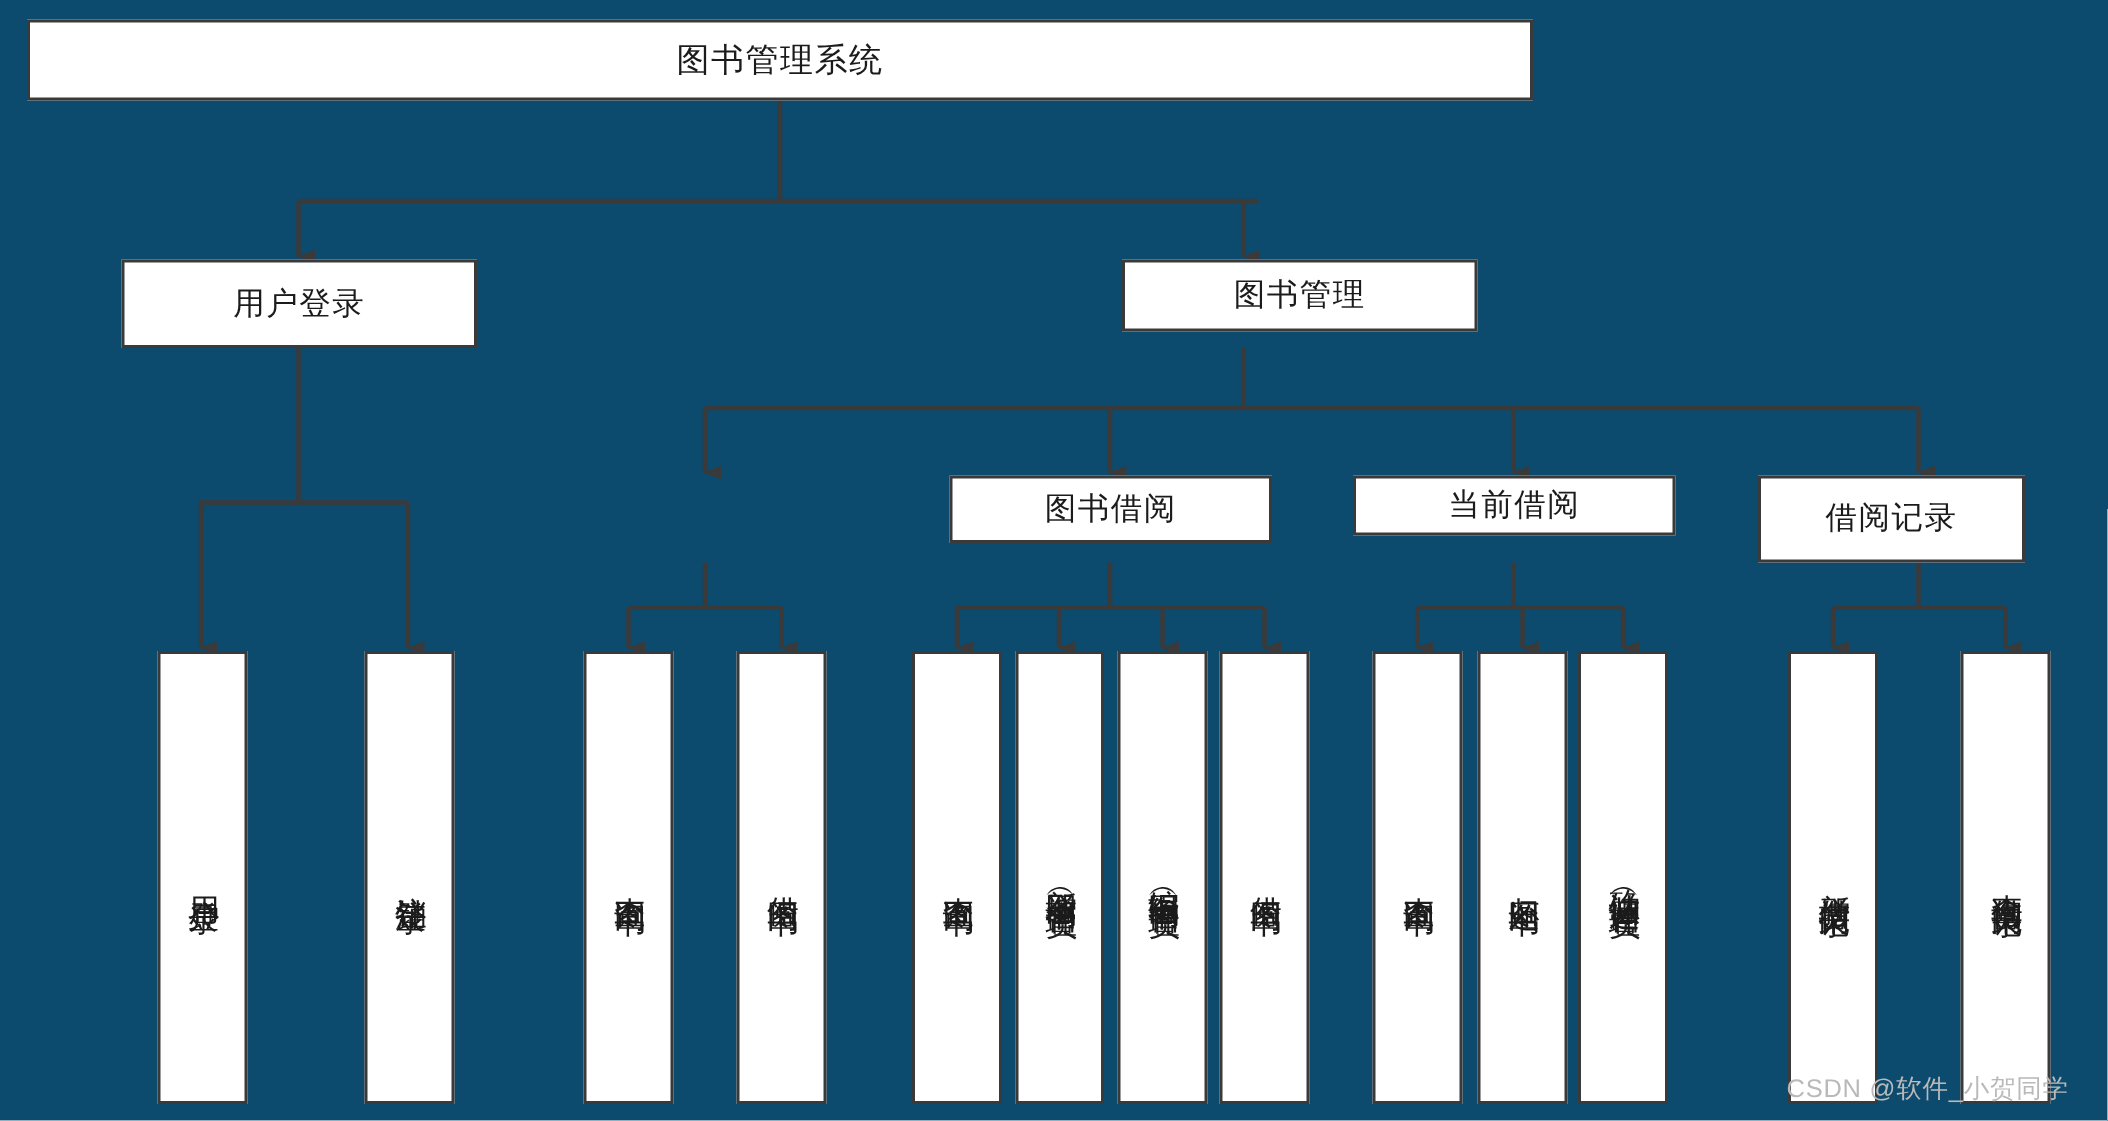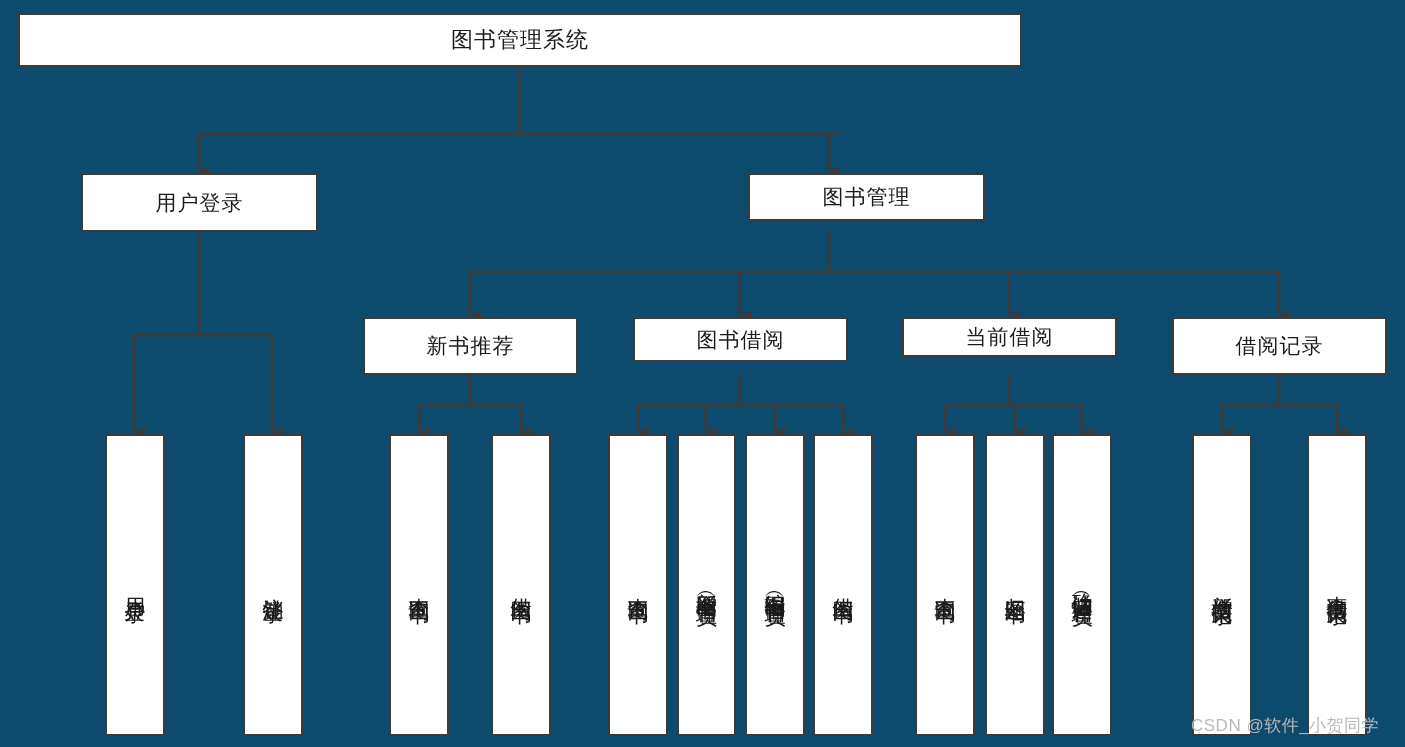--- a/index.html
+++ b/index.html
@@ -120,24 +120,23 @@
       <path d="M1222,405 L1222,432" marker-end="url(#arrowhead)"></path>
       <path d="M1337,405 L1337,432" marker-end="url(#arrowhead)"></path>
     </g>
   </svg>
 
   <div class="node horizontal root" style="left:18px; top:13px; width:1004px; height:54px;">图书管理系统</div>
 
   <div class="node horizontal" style="left:81px; top:173px; width:237px; height:59px;">用户登录</div>
   <div class="node horizontal" style="left:711px; top:173px; width:237px; height:48px;margin-left:37px;">图书管理</div>
 
-  <div class="node horizontal" style="left:363px; top:317px; width:215px; height:58px;">新书推荐</div>
   <div class="node horizontal" style="left:633px; top:317px; width:215px; height:45px;">图书借阅</div>
   <div class="node horizontal" style="left:902px; top:317px; width:215px; height:40px;">当前借阅</div>
-  <div class="node horizontal" style="left:1172px; top:317px; width:215px; height:58px;">借阅记录</div>
+  <div class="node horizontal" style="left:1172px; top:317px; width:178px; height:58px;">借阅记录</div>
 
   <div class="node vertical" style="left:105px; top:434px; width:60px; height:302px;">用户登录</div>
   <div class="node vertical" style="left:243px; top:434px; width:60px; height:302px;">注销登录</div>
 
   <div class="node vertical" style="left:389px; top:434px; width:60px; height:302px;">查询图书</div>
   <div class="node vertical" style="left:491px; top:434px; width:60px; height:302px;">借阅图书</div>
 
   <div class="node vertical" style="left:608px; top:434px; width:60px; height:302px;">查询图书</div>
   <div class="node vertical" style="left:677px; top:434px; width:59px; height:302px;">新增图书（管理员）</div>
   <div class="node vertical" style="left:745px; top:434px; width:60px; height:302px;">编辑图书（管理员）</div>

